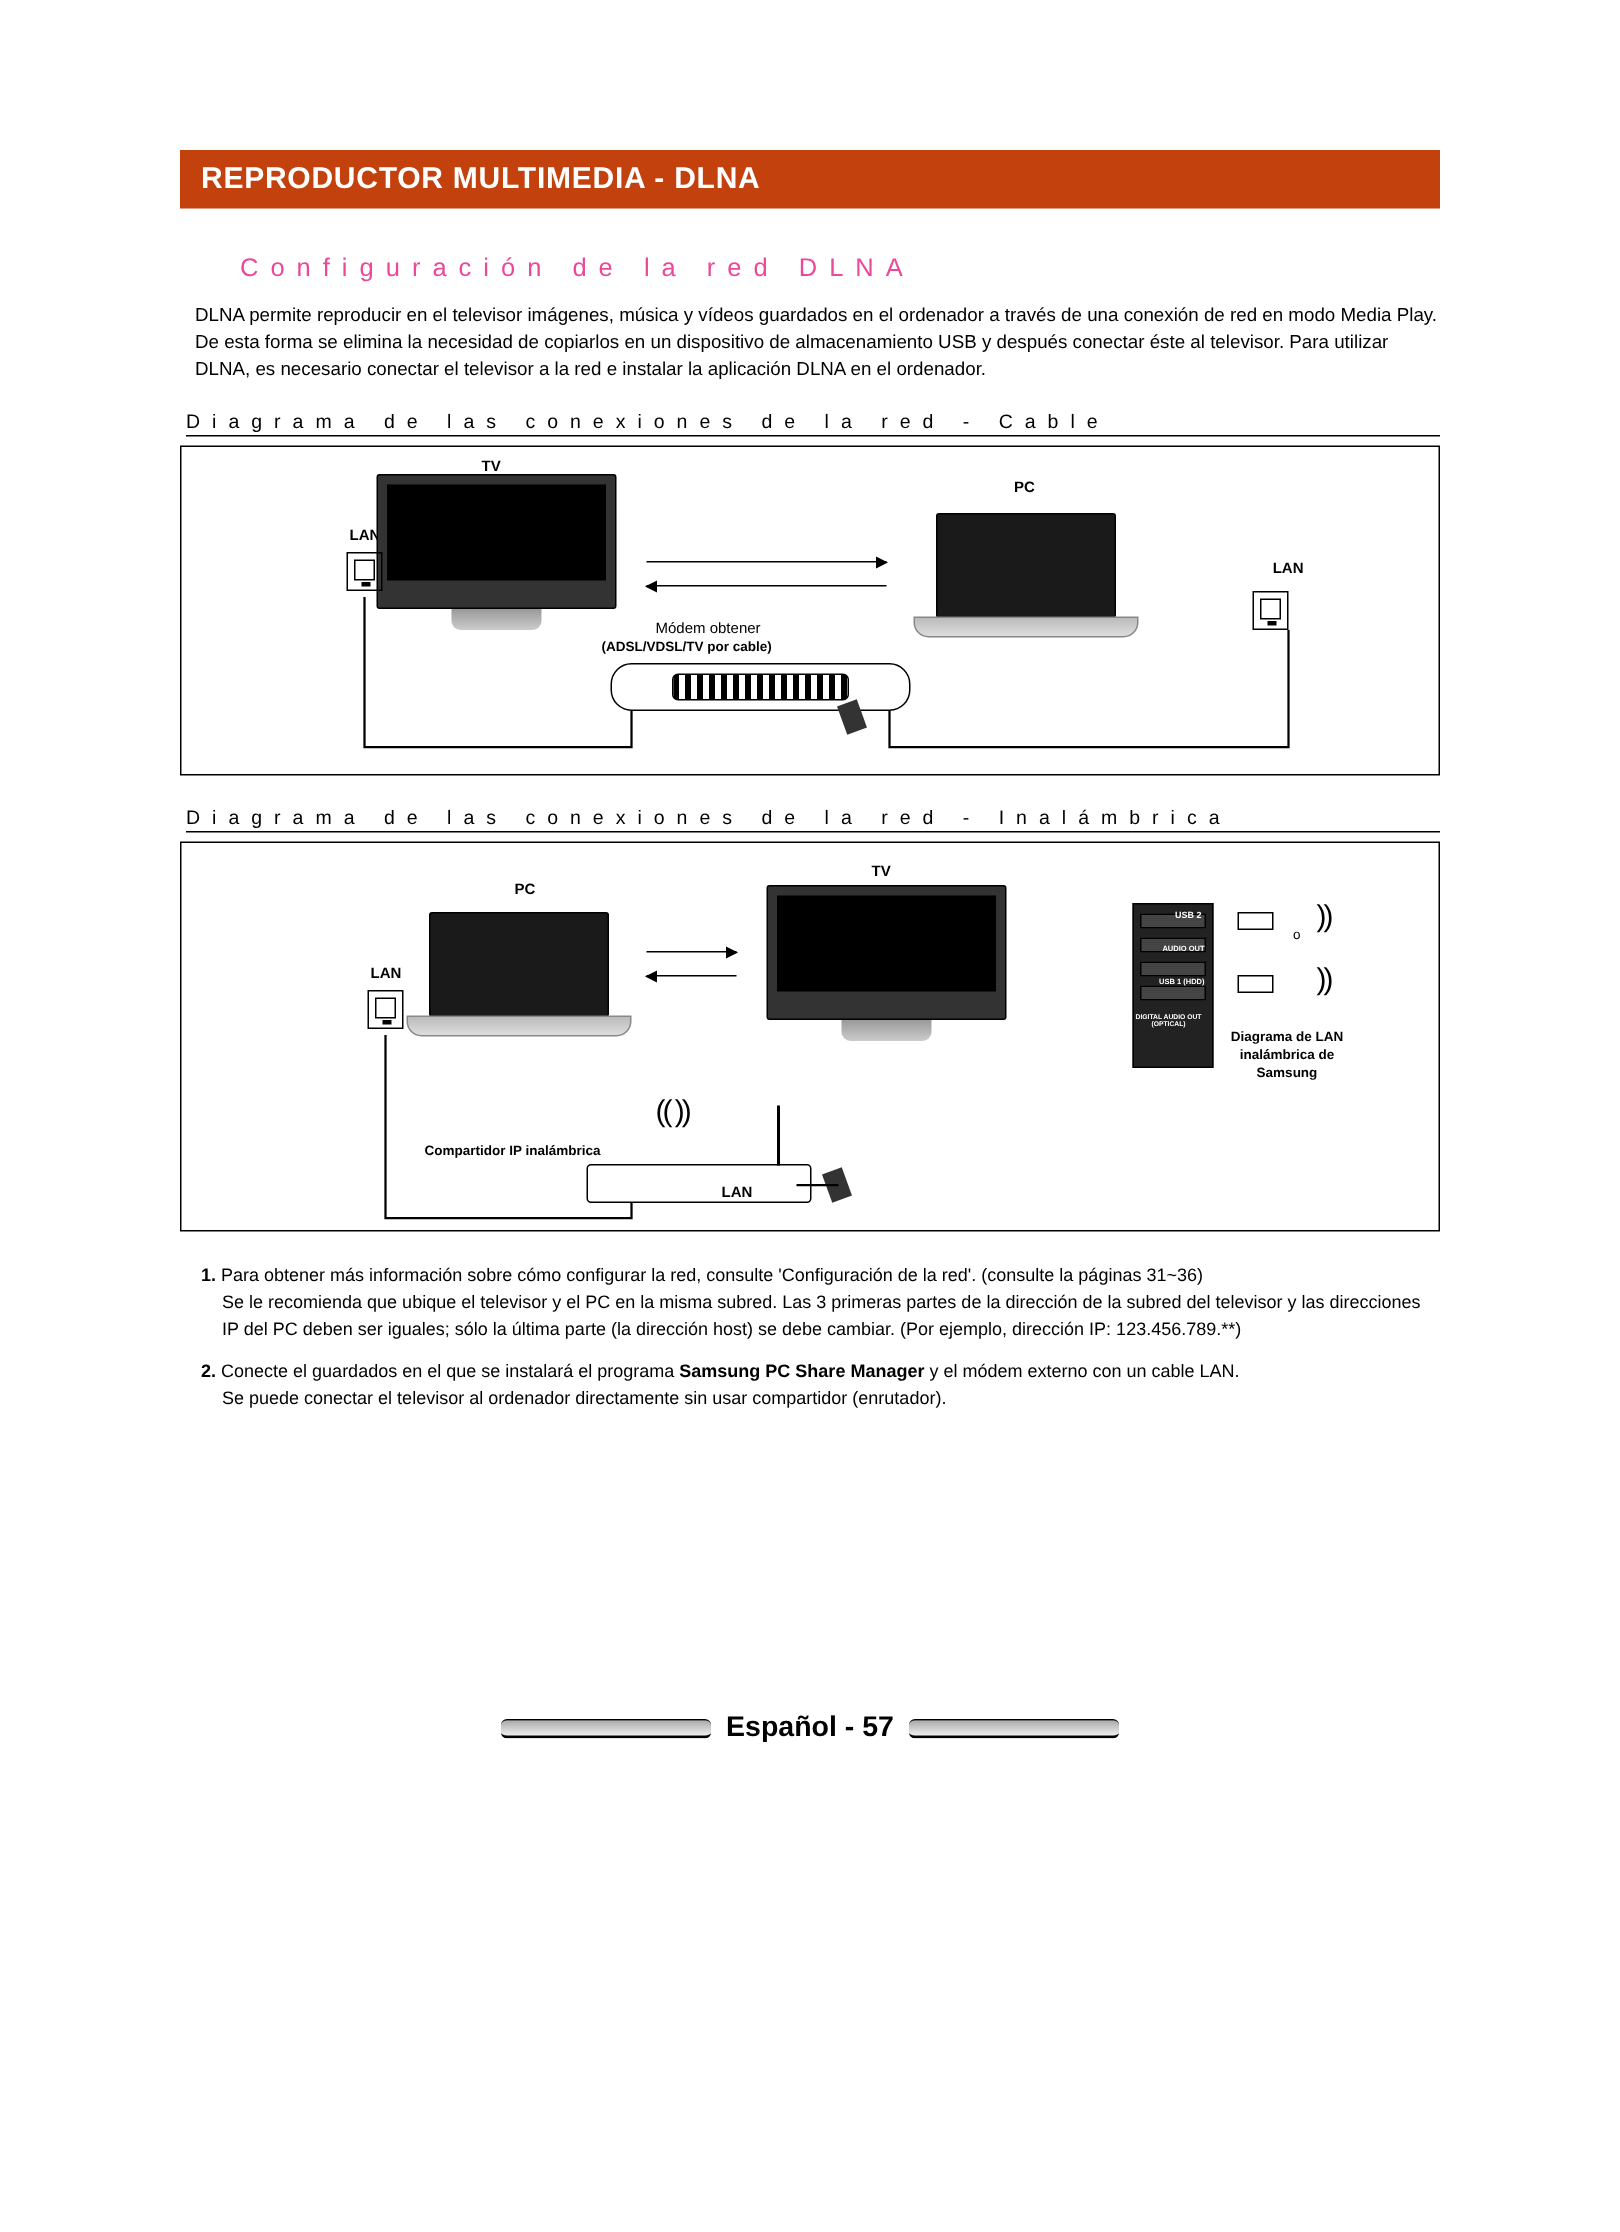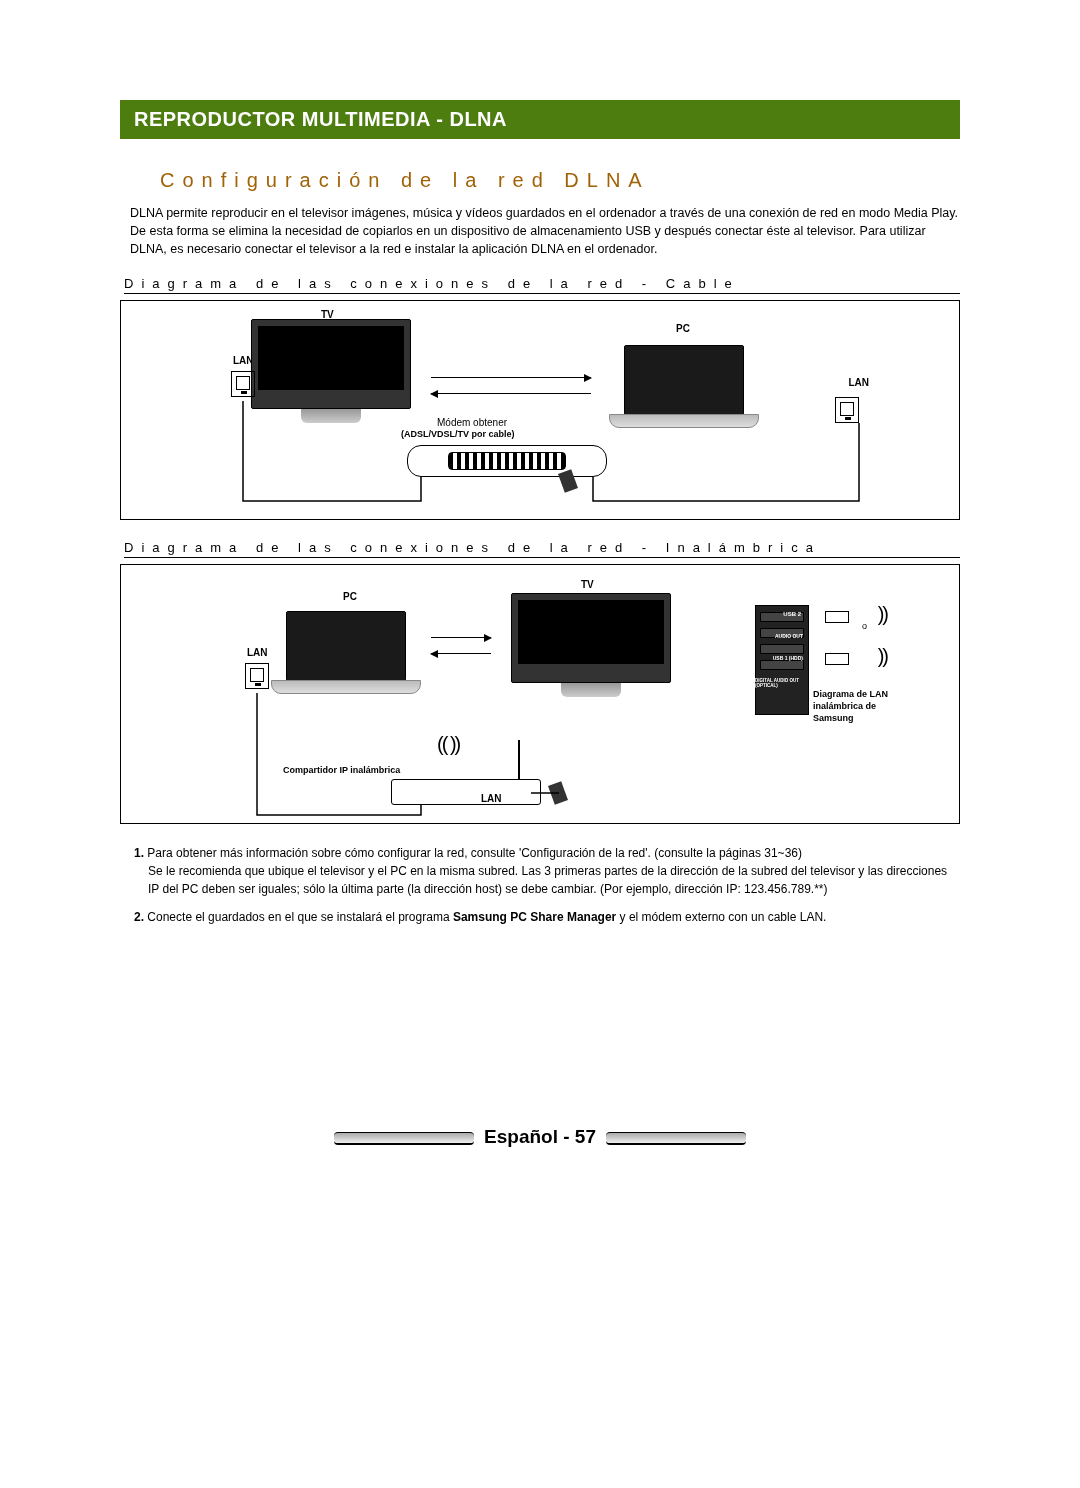--- a/index.html
+++ b/index.html
@@ -6,32 +6,32 @@
   body {
     font-family: Arial, Helvetica, sans-serif;
     font-size: 13px;
     color: #000;
     background: #fff;
     width: 1080px;
     margin: 0 auto;
     padding: 100px 120px 60px 120px;
   }
   .title-bar {
-    background: #4d7c0f;
+    background: #c2410c;
     color: #fff;
     font-weight: bold;
     font-size: 20px;
     padding: 8px 14px;
     letter-spacing: 0.5px;
   }
   .subtitle {
     margin: 30px 0 12px 40px;
-    font-size: 20px;
+    font-size: 17px;
     letter-spacing: 8px;
-    color: #a16207;
+    color: #ec4899;
   }
   .intro {
     margin: 0 0 18px 10px;
     font-size: 12.5px;
     line-height: 1.45;
   }
   .diagram-title {
     margin: 14px 0 6px 4px;
     font-size: 13px;
     letter-spacing: 8px;
@@ -42,20 +42,21 @@
     border: 1px solid #000;
     height: 220px;
     position: relative;
     margin-bottom: 20px;
     overflow: hidden;
   }
   .label {
     position: absolute;
     font-size: 10px;
     font-weight: bold;
+    text-align: center;
   }
   .arrow-line {
     position: absolute;
     border-top: 1px solid #000;
   }
   .arrow-head-r::after,
   .arrow-head-l::before {
     content: "";
     position: absolute;
     width: 0; height: 0;
@@ -213,16 +214,17 @@
 
 <ol class="notes-list" style="list-style:none;">
   <li>
     <b>1.</b>
     <span>Para obtener más información sobre cómo configurar la red, consulte 'Configuración de la red'.  (consulte la páginas 31~36)</span>
     <span class="sub">Se le recomienda que ubique el televisor y el PC en la misma subred. Las 3 primeras partes de la dirección de la subred del televisor y las direcciones IP del PC deben ser iguales; sólo la última parte (la dirección host) se debe cambiar. (Por ejemplo, dirección IP: 123.456.789.**)</span>
   </li>
   <li>
     <b>2.</b>
     <span>Conecte el guardados en el que se instalará el programa </span><b>Samsung PC Share Manager</b><span> y el módem externo con un cable LAN.</span>
+    <span class="sub2">Se puede conectar el televisor al ordenador directamente sin usar compartidor (enrutador).</span>
   </li>
 </ol>
 
 <div class="footer">Español - 57</div>
 
 </body></html>

